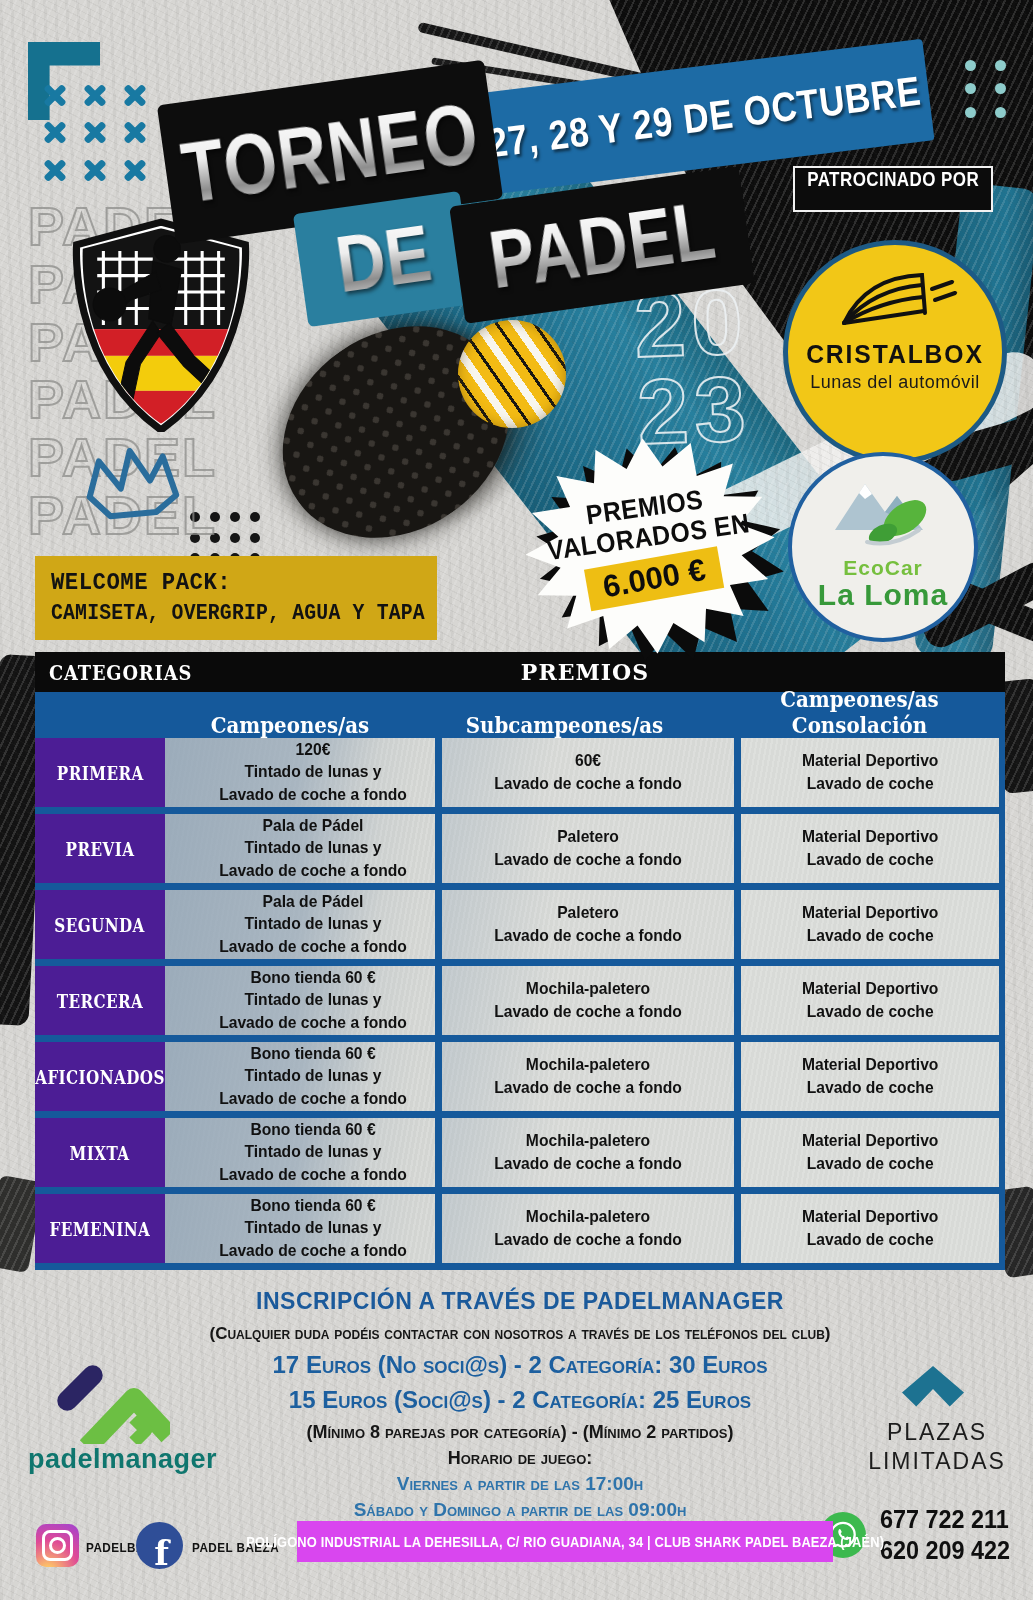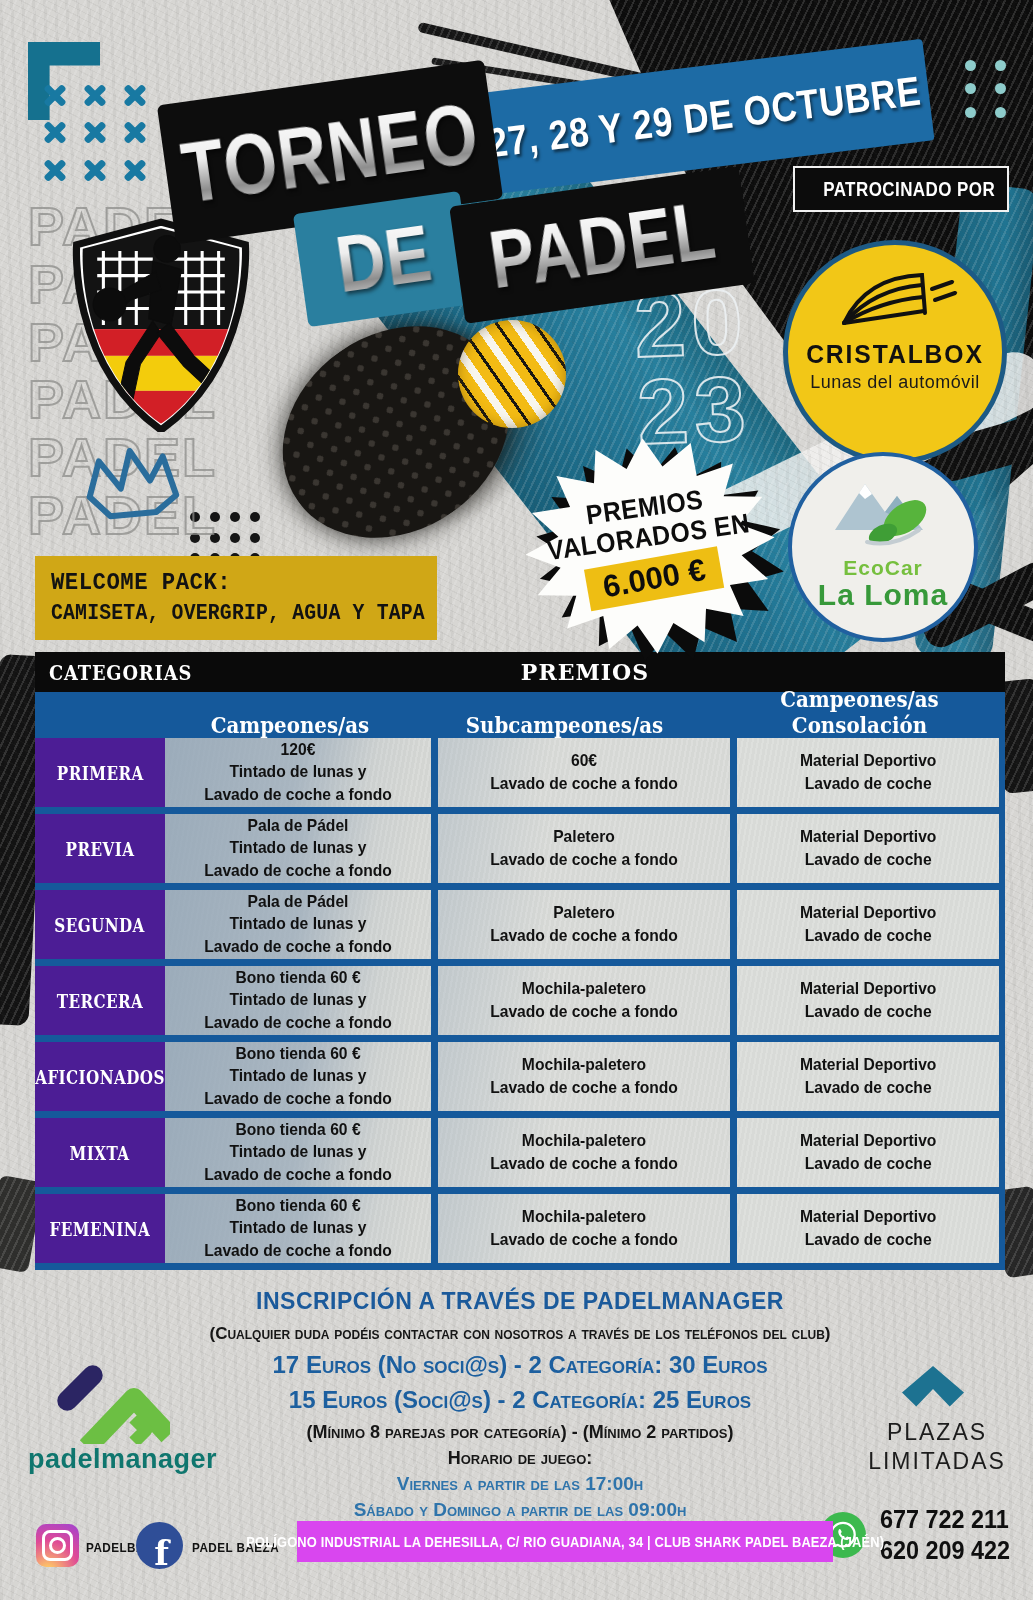--- a/index.html
+++ b/index.html
@@ -84,21 +84,21 @@
     transform:rotate(-7deg);z-index:6;display:flex;align-items:center;justify-content:center;}
   .box-date span{font-size:41px;font-weight:800;color:#fff;letter-spacing:1px;transform:scaleX(.85);
     text-shadow:2px 3px 3px rgba(0,0,0,.5);white-space:nowrap;}
   .box-de{left:300px;top:202px;width:168px;height:114px;background:#2a7f9f;border-radius:6px;
     transform:rotate(-8deg);z-index:7;display:flex;align-items:center;justify-content:center;}
   .box-de span{font-size:80px;font-weight:bold;transform:scaleX(.85);}
   .box-padel{left:456px;top:186px;width:292px;height:118px;background:#0d0d0d;border-radius:6px;
     transform:rotate(-8deg);z-index:7;display:flex;align-items:center;justify-content:center;}
   .box-padel span{font-size:82px;font-weight:bold;letter-spacing:1px;transform:scaleX(.82);}
   .box-patro{left:793px;top:166px;width:196px;height:42px;background:#0c0c0c;border:2px solid #f2f2f2;
-    z-index:7;display:flex;align-items:center;justify-content:center;padding-left:16px;}
+    z-index:7;display:flex;align-items:flex-start;justify-content:center;}
   .box-patro span{color:#fff;font-size:20px;font-weight:700;letter-spacing:.5px;transform:scaleX(.85);
     white-space:nowrap;}
   
   .circ-cristal{left:783px;top:240px;width:214px;height:214px;border-radius:50%;background:#f2c717;
     border:5px solid #1d5a85;z-index:7;text-align:center;}
   .cristal-name{margin-top:4px;font-size:26px;font-weight:800;letter-spacing:2px;color:#111;
     transform:scaleX(.95);}
   .cristal-tag{font-size:18px;color:#1a1a1a;letter-spacing:.5px;margin-top:2px;}
   .circ-eco{left:788px;top:452px;width:182px;height:182px;border-radius:50%;background:#f0efeb;
     border:4px solid #2060a0;z-index:7;text-align:center;}
@@ -135,23 +135,23 @@
   .h-cat{width:130px;} .h-c1{width:250px;} .h-c2{width:299px;} .h-c3{flex:1;}
   .tbody{background:#15599b;border-right:6px solid #15599b;border-bottom:7px solid #15599b;}
   .trow{display:flex;height:69px;}
   .trow:not(:last-child){margin-bottom:7px;}
   .tcat{width:130px;background:#4c1d95;display:flex;align-items:center;justify-content:center;}
   .tcat span{color:#fff;font-family:"DejaVu Serif",serif;font-weight:700;font-size:19px;
     letter-spacing:.5px;transform:scaleX(.8);white-space:nowrap;}
   .tcell{display:flex;align-items:center;justify-content:center;text-align:center;
     font-size:17px;font-weight:700;color:#111;line-height:1.3;white-space:pre-line;}
   .tcell .inner{transform:scaleX(.92);}
-  .cell1{width:266px;
+  .cell1{width:244px;
     background:linear-gradient(105deg,rgba(141,161,180,.8) 0%,rgba(152,169,185,.72) 50%,rgba(152,169,185,.12) 76%,rgba(0,0,0,0) 92%),
-    repeating-linear-gradient(100deg,rgba(255,255,255,.16) 0 2px,rgba(0,0,0,0) 2px 5px),#d3d5d2;}
+    repeating-linear-gradient(100deg,rgba(255,255,255,.16) 0 2px,rgba(0,0,0,0) 2px 5px),#d3d5d2;padding-left:26px;}
   .cell2{width:292px;border-left:7px solid #15599b;
     background:linear-gradient(105deg,rgba(150,168,184,.35) 0%,rgba(0,0,0,0) 38%),
     repeating-linear-gradient(100deg,rgba(255,255,255,.16) 0 2px,rgba(0,0,0,0) 2px 5px),#d6d8d5;}
   .cell3{flex:1;border-left:7px solid #15599b;
     background:repeating-linear-gradient(100deg,rgba(255,255,255,.16) 0 2px,rgba(0,0,0,0) 2px 5px),#d8dad7;}
   
   .reg{left:110px;top:1288px;width:820px;z-index:9;text-align:center;}
   .reg div{font-variant:small-caps;}
   .reg-title{font-size:23px;font-weight:800;color:#1b5a9b;letter-spacing:.5px;}
   .reg-sub{font-size:17px;font-weight:800;color:#161616;margin-top:9px;}

